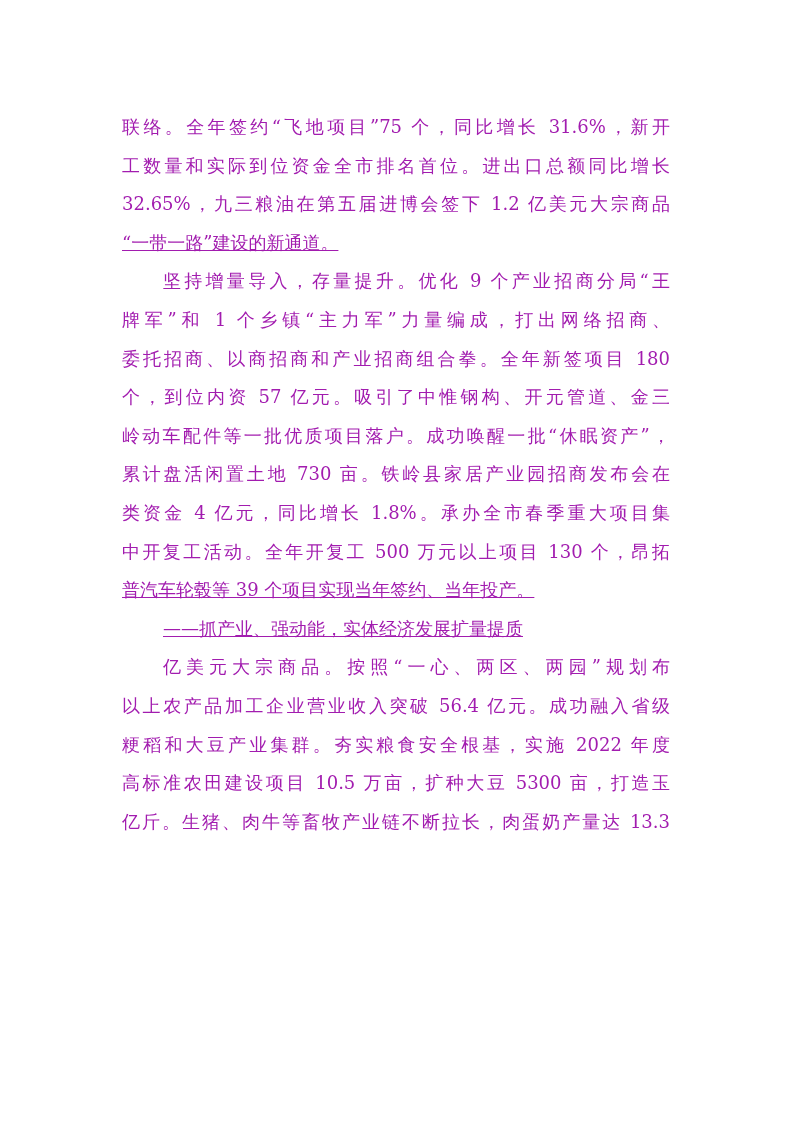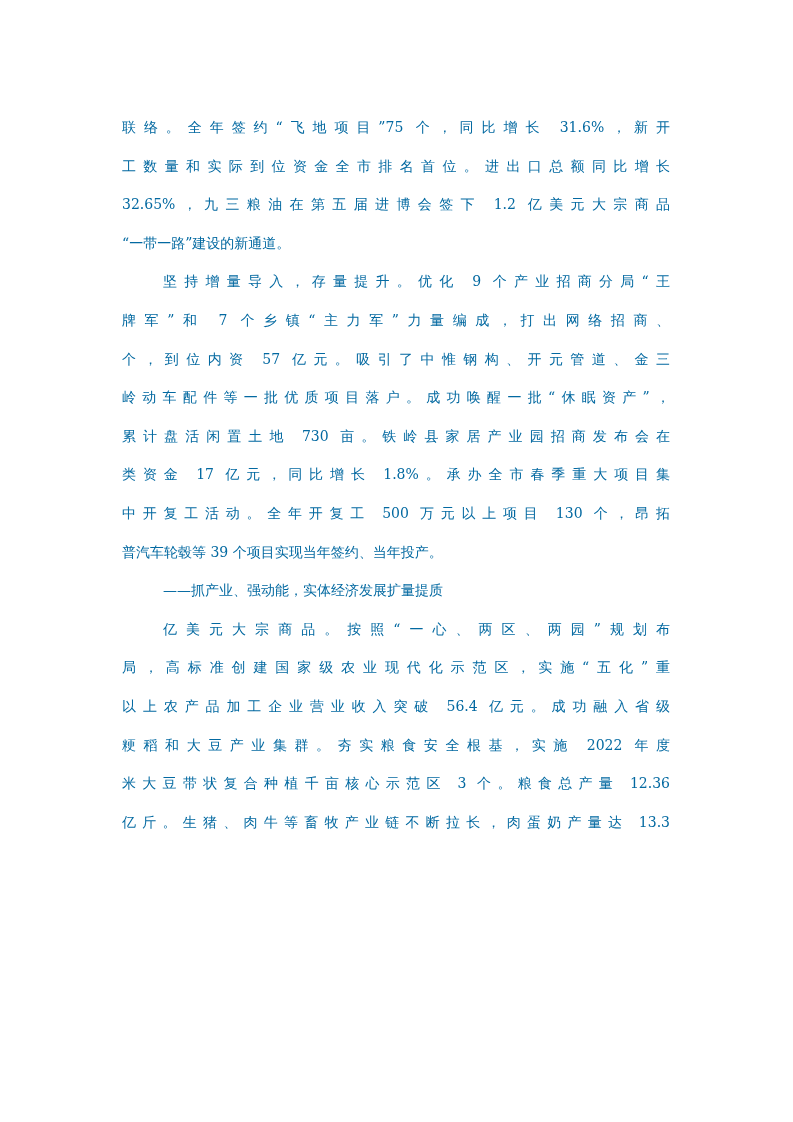--- a/index.html
+++ b/index.html
@@ -3,63 +3,63 @@
   <meta charset="utf-8">
   <style>
     html, body { margin: 0; padding: 0; background: #ffffff; }
     body { width: 793px; height: 1122px; position: relative; overflow: hidden; }
     .page {
       position: absolute;
       left: 122px;
       top: 108px;
       width: 548px;
       font-family: "DejaVu Serif", "Liberation Serif", serif;
-      color: #0369a1;
-      font-size: 14px;
+      color: #a21caf;
+      font-size: 18px;
       line-height: 38.6px;
     }
     .line {
       display: block;
       height: 38.6px;
       white-space: nowrap;
       text-align: justify;
       text-align-last: justify;
       letter-spacing: 0px;
     }
-    .line.last { text-align-last: left; }
+    .line.last { text-align-last: left; text-decoration: underline; }
     .indent { padding-left: 41px; }
   </style>
 </head>
 <body>
 
 <div class="page">
 
   <div>
     <span class="line">联络。全年签约“飞地项目”75 个，同比增长 31.6%，新开</span>
     <span class="line">工数量和实际到位资金全市排名首位。进出口总额同比增长</span>
     <span class="line">32.65%，九三粮油在第五届进博会签下 1.2 亿美元大宗商品</span>
     <span class="line last">“一带一路”建设的新通道。</span>
   </div>
 
   <div>
     <span class="line indent">坚持增量导入，存量提升。优化 9 个产业招商分局“王</span>
-    <span class="line">牌军”和 7 个乡镇“主力军”力量编成，打出网络招商、</span>
+    <span class="line">牌军”和 1 个乡镇“主力军”力量编成，打出网络招商、</span>
+    <span class="line">委托招商、以商招商和产业招商组合拳。全年新签项目 180</span>
     <span class="line">个，到位内资 57 亿元。吸引了中惟钢构、开元管道、金三</span>
     <span class="line">岭动车配件等一批优质项目落户。成功唤醒一批“休眠资产”，</span>
     <span class="line">累计盘活闲置土地 730 亩。铁岭县家居产业园招商发布会在</span>
-    <span class="line">类资金 17 亿元，同比增长 1.8%。承办全市春季重大项目集</span>
+    <span class="line">类资金 4 亿元，同比增长 1.8%。承办全市春季重大项目集</span>
     <span class="line">中开复工活动。全年开复工 500 万元以上项目 130 个，昂拓</span>
     <span class="line last">普汽车轮毂等 39 个项目实现当年签约、当年投产。</span>
   </div>
 
   <div>
     <span class="line indent last">——抓产业、强动能，实体经济发展扩量提质</span>
   </div>
 
   <div>
     <span class="line indent">亿美元大宗商品。按照“一心、两区、两园”规划布</span>
-    <span class="line">局，高标准创建国家级农业现代化示范区，实施“五化”重</span>
     <span class="line">以上农产品加工企业营业收入突破 56.4 亿元。成功融入省级</span>
     <span class="line">粳稻和大豆产业集群。夯实粮食安全根基，实施 2022 年度</span>
-    <span class="line">米大豆带状复合种植千亩核心示范区 3 个。粮食总产量 12.36</span>
+    <span class="line">高标准农田建设项目 10.5 万亩，扩种大豆 5300 亩，打造玉</span>
     <span class="line">亿斤。生猪、肉牛等畜牧产业链不断拉长，肉蛋奶产量达 13.3</span>
   </div>
 </div>
 
 </body></html>

